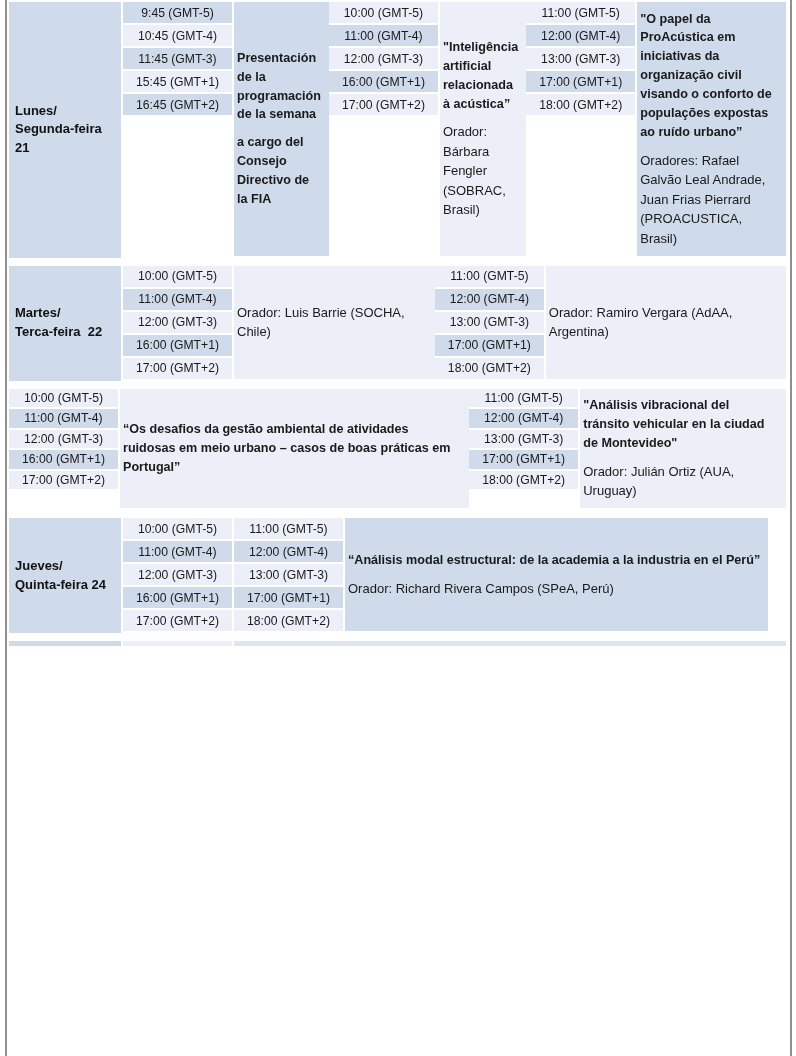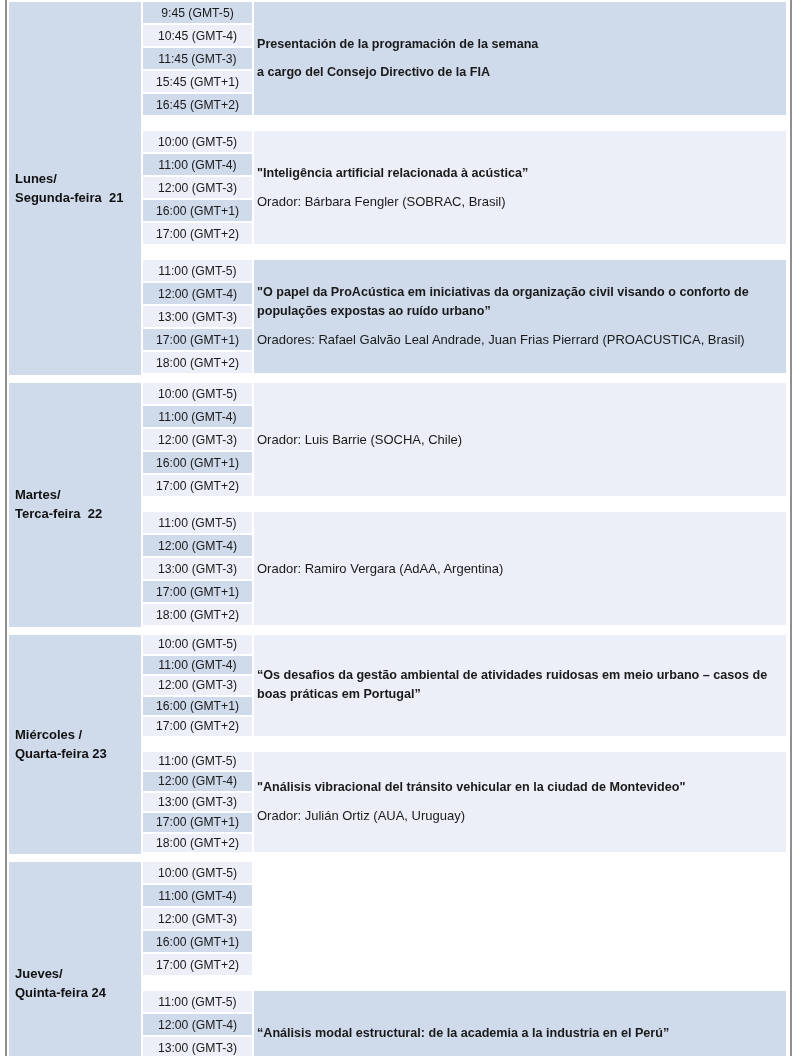--- a/index.html
+++ b/index.html
@@ -8,26 +8,26 @@
     font-family:"Liberation Sans",sans-serif;color:#1a1a1a;position:relative;
   }
   .frame{
     position:absolute;top:0;left:5px;width:787px;height:1056px;box-sizing:border-box;
     border-left:2px solid #8f8f8f;border-right:2px solid #8f8f8f;
     padding:2px 4px 0 2px;background:#ffffff;
   }
   .day-section{--rh:23px;display:flex;margin-bottom:8px;}
   .day-section:nth-of-type(3){--rh:20.5px;}
   .day-cell{
-    width:132px;margin-right:2px;background:var(--blue);
+    width:112px;margin-right:2px;background:var(--blue);
     display:flex;flex-direction:column;justify-content:center;
     padding-left:6px;box-sizing:border-box;
   }
   .day-line{font-weight:bold;font-size:13px;line-height:1.45;color:#111;white-space:pre-wrap;}
-  .day-blocks{flex:1;display:flex;flex-direction:column;gap:14px;}
+  .day-blocks{flex:1;display:flex;flex-direction:row;}
   .block{display:flex;}
   .time-column{width:109px;display:flex;flex-direction:column;margin-right:2px;}
   .time-cell{
     height:calc(var(--rh) - 2px);margin-bottom:2px;
     display:flex;align-items:center;justify-content:center;
     font-size:12.2px;white-space:nowrap;
   }
   .time-cell:nth-child(odd){background:var(--pale);}
   .time-cell:nth-child(even){background:var(--blue);}
   .day-section:nth-of-type(1) .block:nth-child(1) .time-cell:nth-child(odd){background:var(--blue);}
@@ -126,24 +126,20 @@
             <div class="time-cell">17:00 (GMT+1)</div>
             <div class="time-cell">18:00 (GMT+2)</div>
           </div>
     <div class="session-content">
             <div class="line regular">Orador: Ramiro Vergara (AdAA, Argentina)</div>
           </div>
   </div>
       </div>
   </section>
     <section class="day-section">
-    <div class="day-cell">
-      <div class="day-line">Miércoles /</div>
-      <div class="day-line">Quarta-feira 23</div>
-    </div>
     <div class="day-blocks">
         <div class="block">
     <div class="time-column">
             <div class="time-cell">10:00 (GMT-5)</div>
             <div class="time-cell">11:00 (GMT-4)</div>
             <div class="time-cell">12:00 (GMT-3)</div>
             <div class="time-cell">16:00 (GMT+1)</div>
             <div class="time-cell">17:00 (GMT+2)</div>
           </div>
     <div class="session-content">

